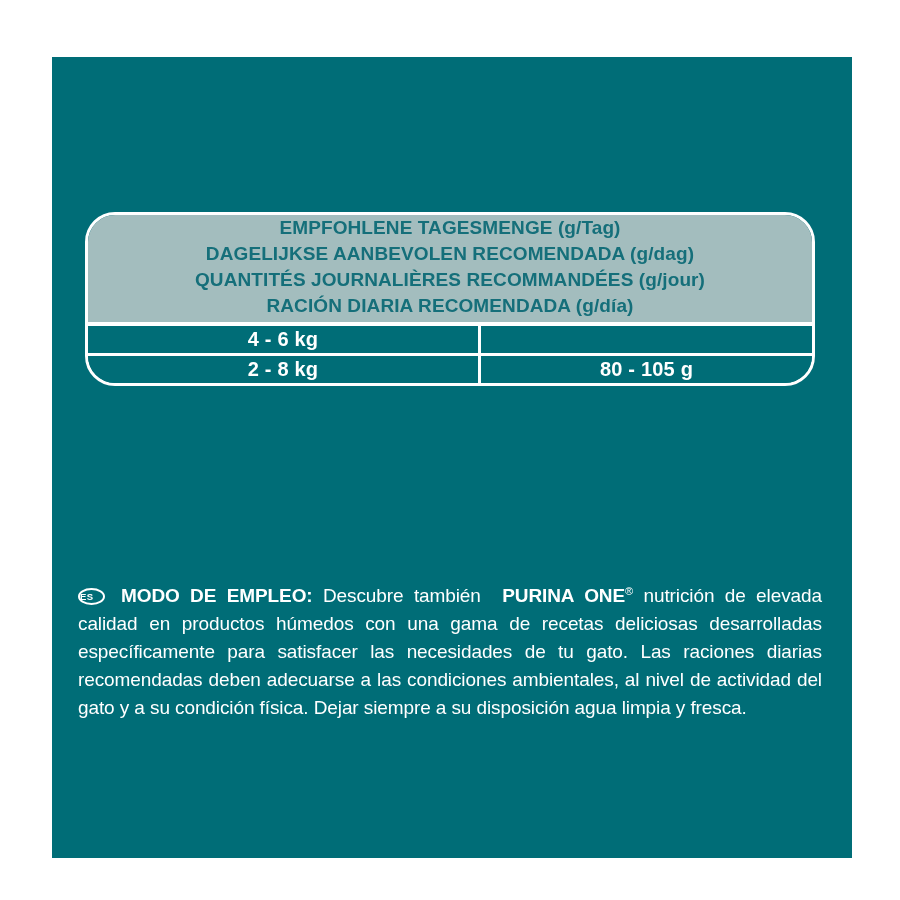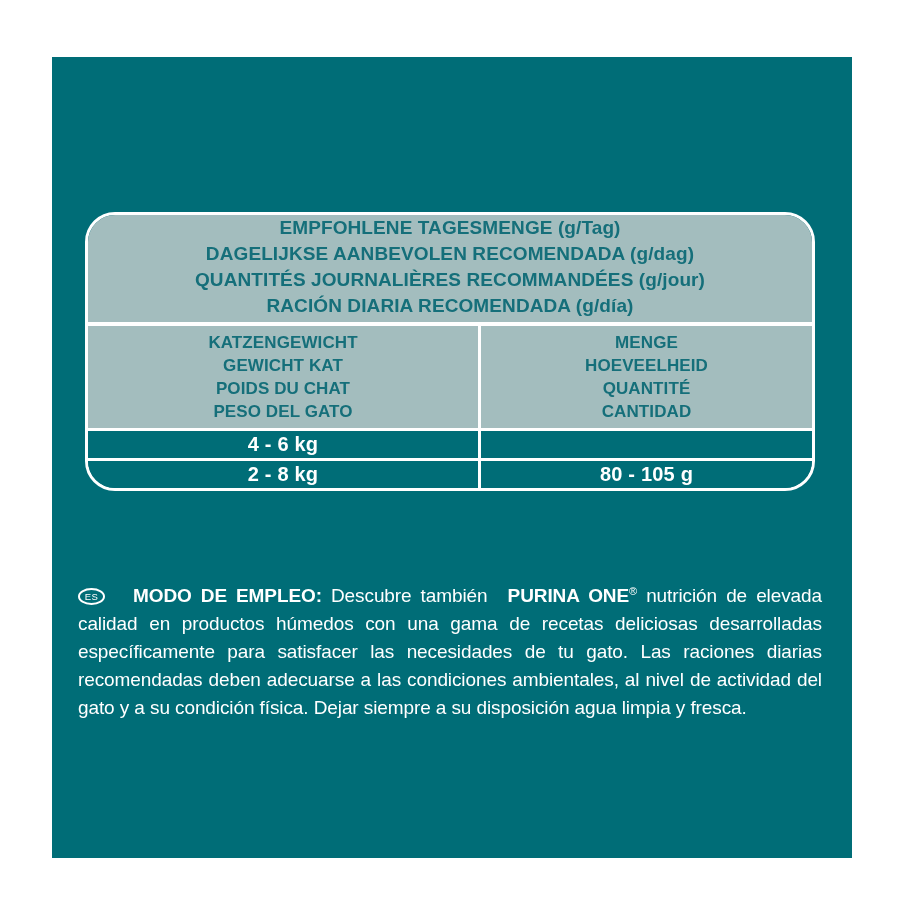--- a/index.html
+++ b/index.html
@@ -96,27 +96,27 @@
     letter-spacing: -0.1px;
   }
   .footnote b { font-weight: 700; margin-left: 11px; }
   .es-badge {
     display: inline-block;
     box-sizing: border-box;
     width: 27px;
     height: 17px;
     border: 2px solid #ffffff;
     border-radius: 50%;
-    text-align: center;
+    text-align: left;
     font-size: 9.5px;
     line-height: 13px;
-    font-weight: 400;
+    font-weight: 700;
     letter-spacing: 0.5px;
     vertical-align: 2px;
-    margin-right: 17px;
+    margin-right: 5px;
   }
   sup.reg {
     font-size: 11px;
     vertical-align: super;
     line-height: 0;
   }
 </style>
 </head>
 <body>
 
@@ -124,34 +124,20 @@
 
   <div class="feeding-table">
 
     <div class="title-section">
       <div>EMPFOHLENE TAGESMENGE (g/Tag)</div>
       <div>DAGELIJKSE AANBEVOLEN RECOMENDADA (g/dag)</div>
       <div>QUANTITÉS JOURNALIÈRES RECOMMANDÉES (g/jour)</div>
       <div>RACIÓN DIARIA RECOMENDADA (g/día)</div>
     </div>
 
-    <div class="cols-header">
-      <div class="cell cell-left">
-        <div>KATZENGEWICHT</div>
-        <div>GEWICHT KAT</div>
-        <div>POIDS DU CHAT</div>
-        <div>PESO DEL GATO</div>
-      </div>
-      <div class="cell cell-right">
-        <div>MENGE</div>
-        <div>HOEVEELHEID</div>
-        <div>QUANTITÉ</div>
-        <div>CANTIDAD</div>
-      </div>
-    </div>
 
     <div class="data-row">
       <div class="cell cell-left">4 - 6 kg</div>
     </div>
     <div class="data-row">
       <div class="cell cell-left">2 - 8 kg</div>
       <div class="cell cell-right">80 - 105 g</div>
     </div>
 
   </div>

